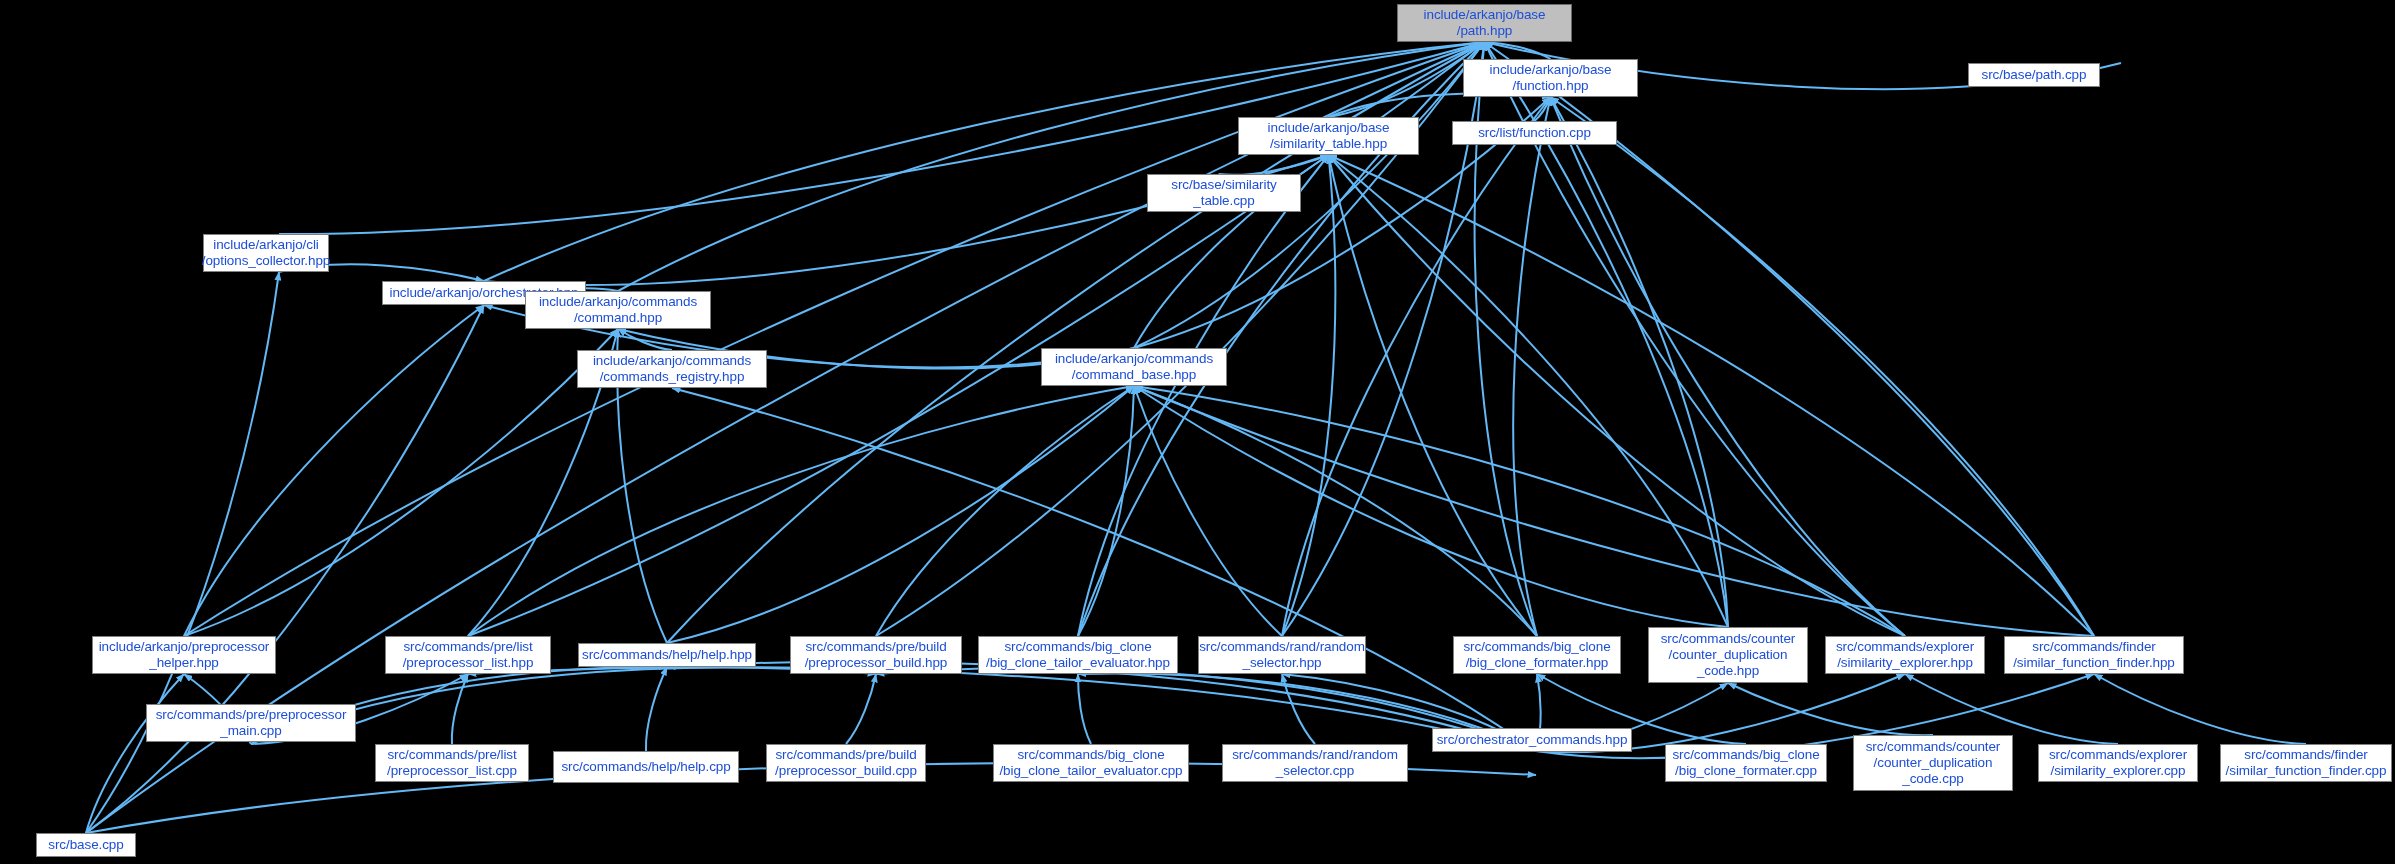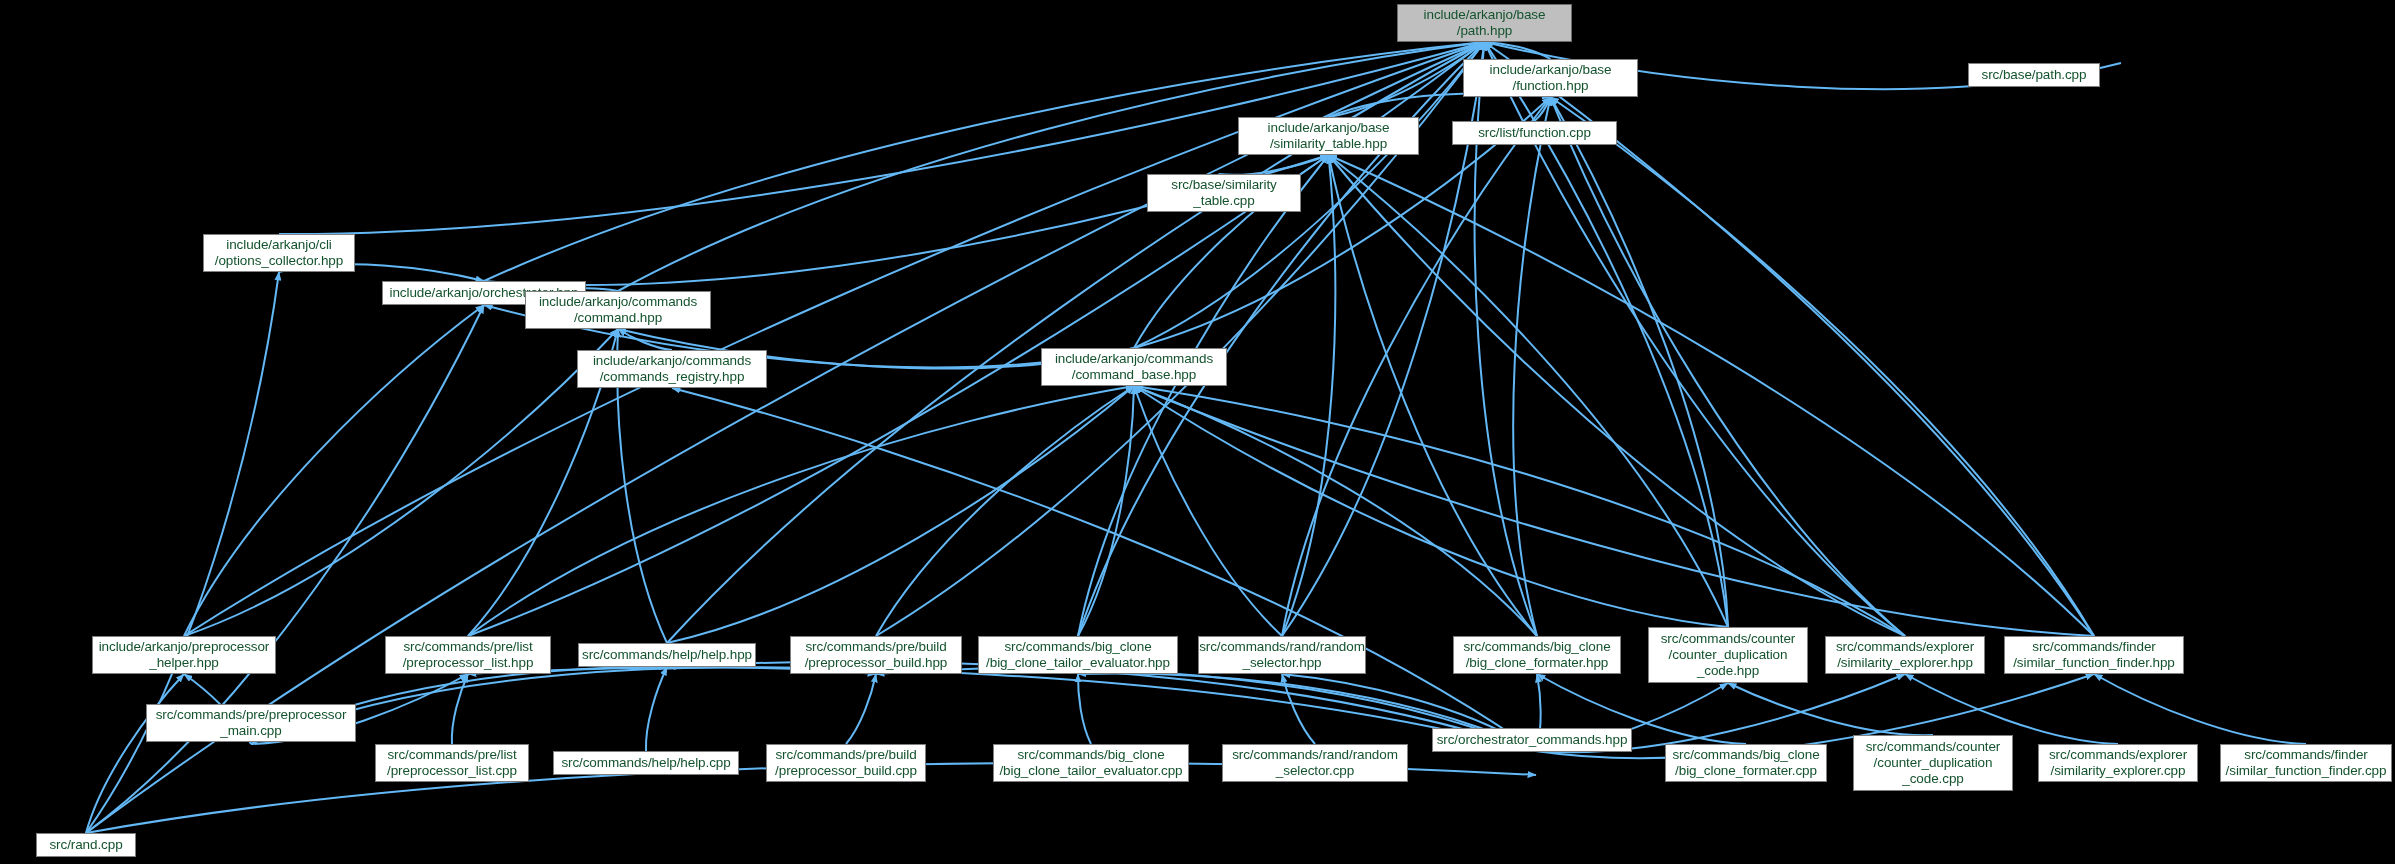--- a/index.html
+++ b/index.html
@@ -20,21 +20,21 @@
     left: 0; top: 0;
     width: 2395px;
     height: 864px;
     pointer-events: none;
   }
   .node {
     position: absolute;
     box-sizing: border-box;
     background: #ffffff;
     border: 1px solid #808080;
-    color: #14532d;
+    color: #1d4ed8;
     font-size: 13.5px;
     line-height: 16px;
     text-align: center;
     display: flex;
     align-items: center;
     justify-content: center;
     white-space: pre;
     letter-spacing: -0.1px;
     z-index: 5;
   }
@@ -141,21 +141,21 @@
 /path.hpp</div>
       <div class="node" style="left: 1463px; top: 59px; width: 175px; height: 38px;">include/arkanjo/base
 /function.hpp</div>
       <div class="node" style="left: 1968px; top: 63px; width: 132px; height: 24px;">src/base/path.cpp</div>
       <div class="node" style="left: 1238px; top: 117px; width: 181px; height: 38px;">include/arkanjo/base
 /similarity_table.hpp</div>
       <div class="node" style="left: 1452px; top: 121px; width: 165px; height: 24px;">src/list/function.cpp</div>
       <div class="node" style="left: 1147px; top: 174px; width: 154px; height: 38px;">src/base/similarity
 _table.cpp</div>
       <div class="node" style="left: 382px; top: 281px; width: 204px; height: 24px;">include/arkanjo/orchestrator.hpp</div>
-      <div class="node" style="left: 203px; top: 234px; width: 152px; height: 38px;">include/arkanjo/cli
+      <div class="node" style="left: 203px; top: 234px; width: 126px; height: 38px;">include/arkanjo/cli
 /options_collector.hpp</div>
       <div class="node" style="left: 525px; top: 291px; width: 186px; height: 38px;">include/arkanjo/commands
 /command.hpp</div>
       <div class="node" style="left: 577px; top: 350px; width: 190px; height: 38px;">include/arkanjo/commands
 /commands_registry.hpp</div>
       <div class="node" style="left: 1041px; top: 348px; width: 186px; height: 38px;">include/arkanjo/commands
 /command_base.hpp</div>
       <div class="node" style="left: 92px; top: 636px; width: 184px; height: 38px;">include/arkanjo/preprocessor
 _helper.hpp</div>
       <div class="node" style="left: 385px; top: 636px; width: 166px; height: 38px;">src/commands/pre/list
@@ -173,32 +173,32 @@
 /counter_duplication
 _code.hpp</div>
       <div class="node" style="left: 1825px; top: 636px; width: 160px; height: 38px;">src/commands/explorer
 /similarity_explorer.hpp</div>
       <div class="node" style="left: 2004px; top: 636px; width: 180px; height: 38px;">src/commands/finder
 /similar_function_finder.hpp</div>
       <div class="node" style="left: 146px; top: 704px; width: 210px; height: 38px;">src/commands/pre/preprocessor
 _main.cpp</div>
       <div class="node" style="left: 375px; top: 744px; width: 154px; height: 38px;">src/commands/pre/list
 /preprocessor_list.cpp</div>
-      <div class="node" style="left: 553px; top: 751px; width: 186px; height: 24px;">src/commands/help/help.cpp</div>
+      <div class="node" style="left: 553px; top: 751px; width: 186px; height: 32px;">src/commands/help/help.cpp</div>
       <div class="node" style="left: 766px; top: 744px; width: 160px; height: 38px;">src/commands/pre/build
 /preprocessor_build.cpp</div>
       <div class="node" style="left: 993px; top: 744px; width: 196px; height: 38px;">src/commands/big_clone
 /big_clone_tailor_evaluator.cpp</div>
       <div class="node" style="left: 1222px; top: 744px; width: 186px; height: 38px;">src/commands/rand/random
 _selector.cpp</div>
       <div class="node" style="left: 1432px; top: 728px; width: 200px; height: 24px;">src/orchestrator_commands.hpp</div>
       <div class="node" style="left: 1665px; top: 744px; width: 162px; height: 38px;">src/commands/big_clone
 /big_clone_formater.cpp</div>
       <div class="node" style="left: 1853px; top: 735px; width: 160px; height: 56px;">src/commands/counter
 /counter_duplication
 _code.cpp</div>
       <div class="node" style="left: 2038px; top: 744px; width: 160px; height: 38px;">src/commands/explorer
 /similarity_explorer.cpp</div>
       <div class="node" style="left: 2220px; top: 744px; width: 172px; height: 38px;">src/commands/finder
 /similar_function_finder.cpp</div>
-      <div class="node" style="left: 36px; top: 833px; width: 100px; height: 24px;">src/rand.cpp</div>
+      <div class="node" style="left: 36px; top: 833px; width: 100px; height: 24px;">src/base.cpp</div>
     </div>
 </div>
 
 </body></html>

